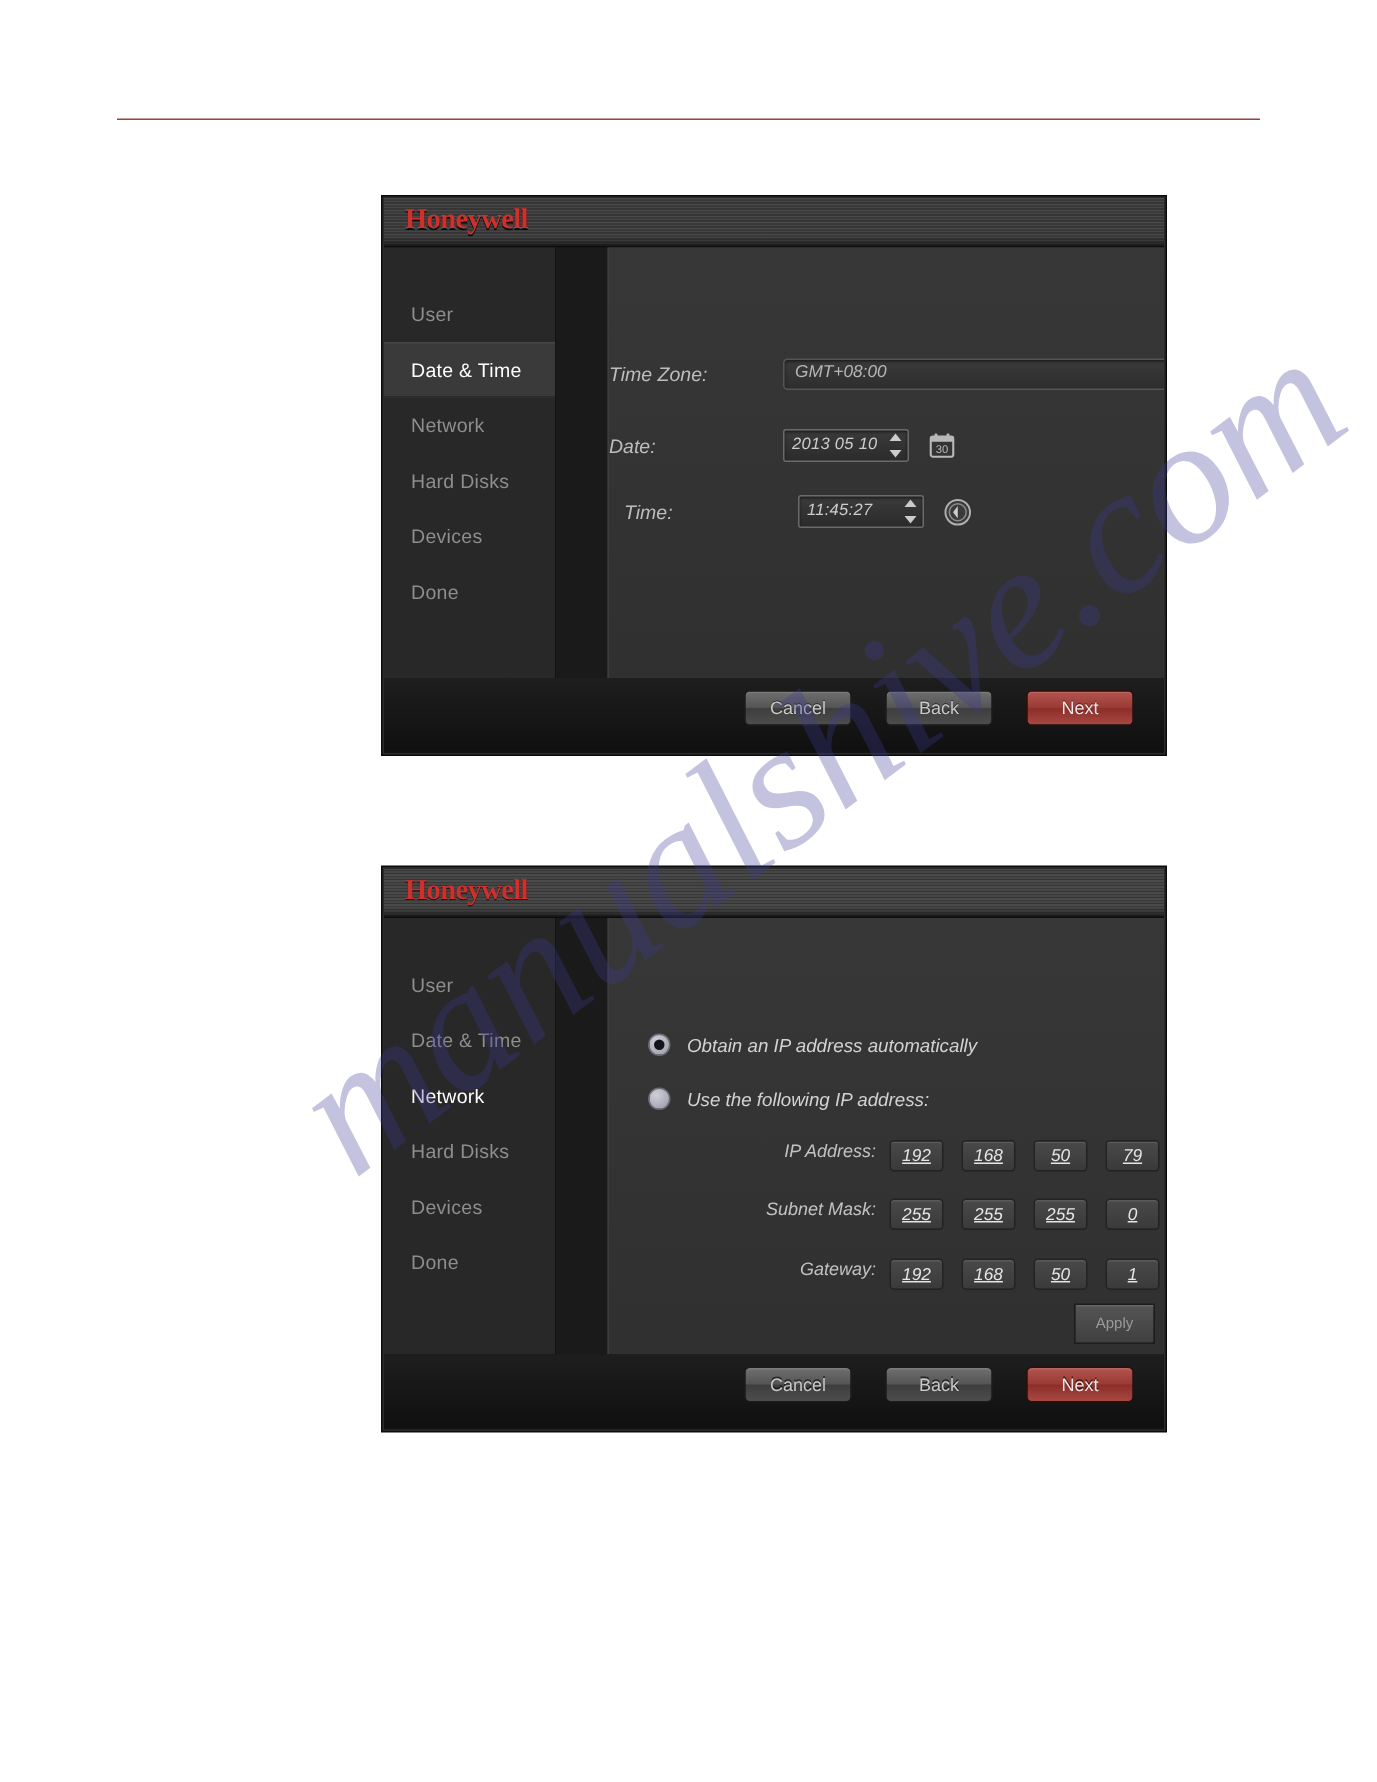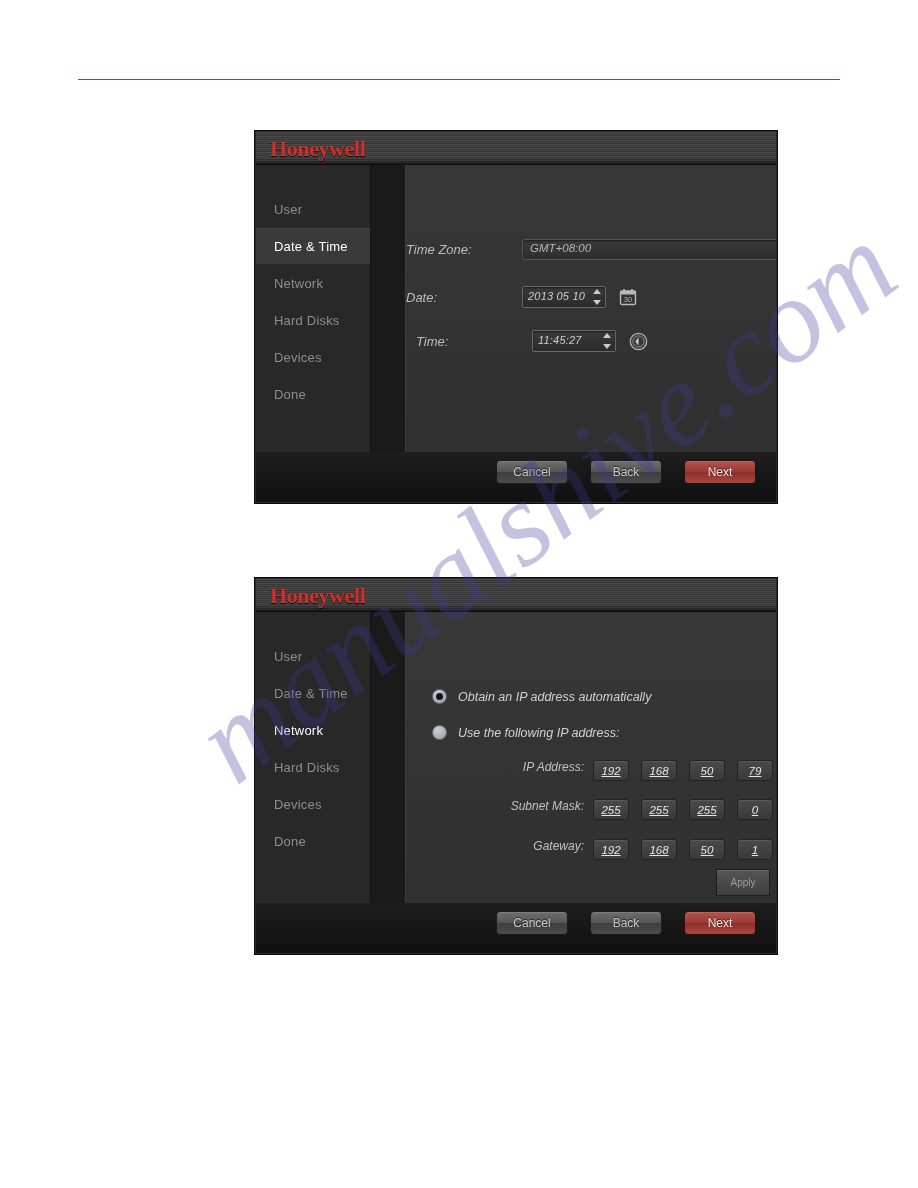--- a/index.html
+++ b/index.html
@@ -82,21 +82,21 @@
     left: 0; right: 0; bottom: 0;
     height: 6px;
     background: linear-gradient(to bottom, rgba(0,0,0,0), rgba(0,0,0,.55));
   }
   .brand {
     position: absolute;
     left: 14px;
     top: 4px;
     font-family: "Liberation Serif", serif;
     font-weight: bold;
-    font-size: 22px;
+    font-size: 19px;
     letter-spacing: -0.4px;
     color: #d0302c;
     text-shadow: 0 1px 0 rgba(0,0,0,.8);
     z-index: 2;
     text-align: center;
   }
 
   
   .dlg-body {
     position: relative;

